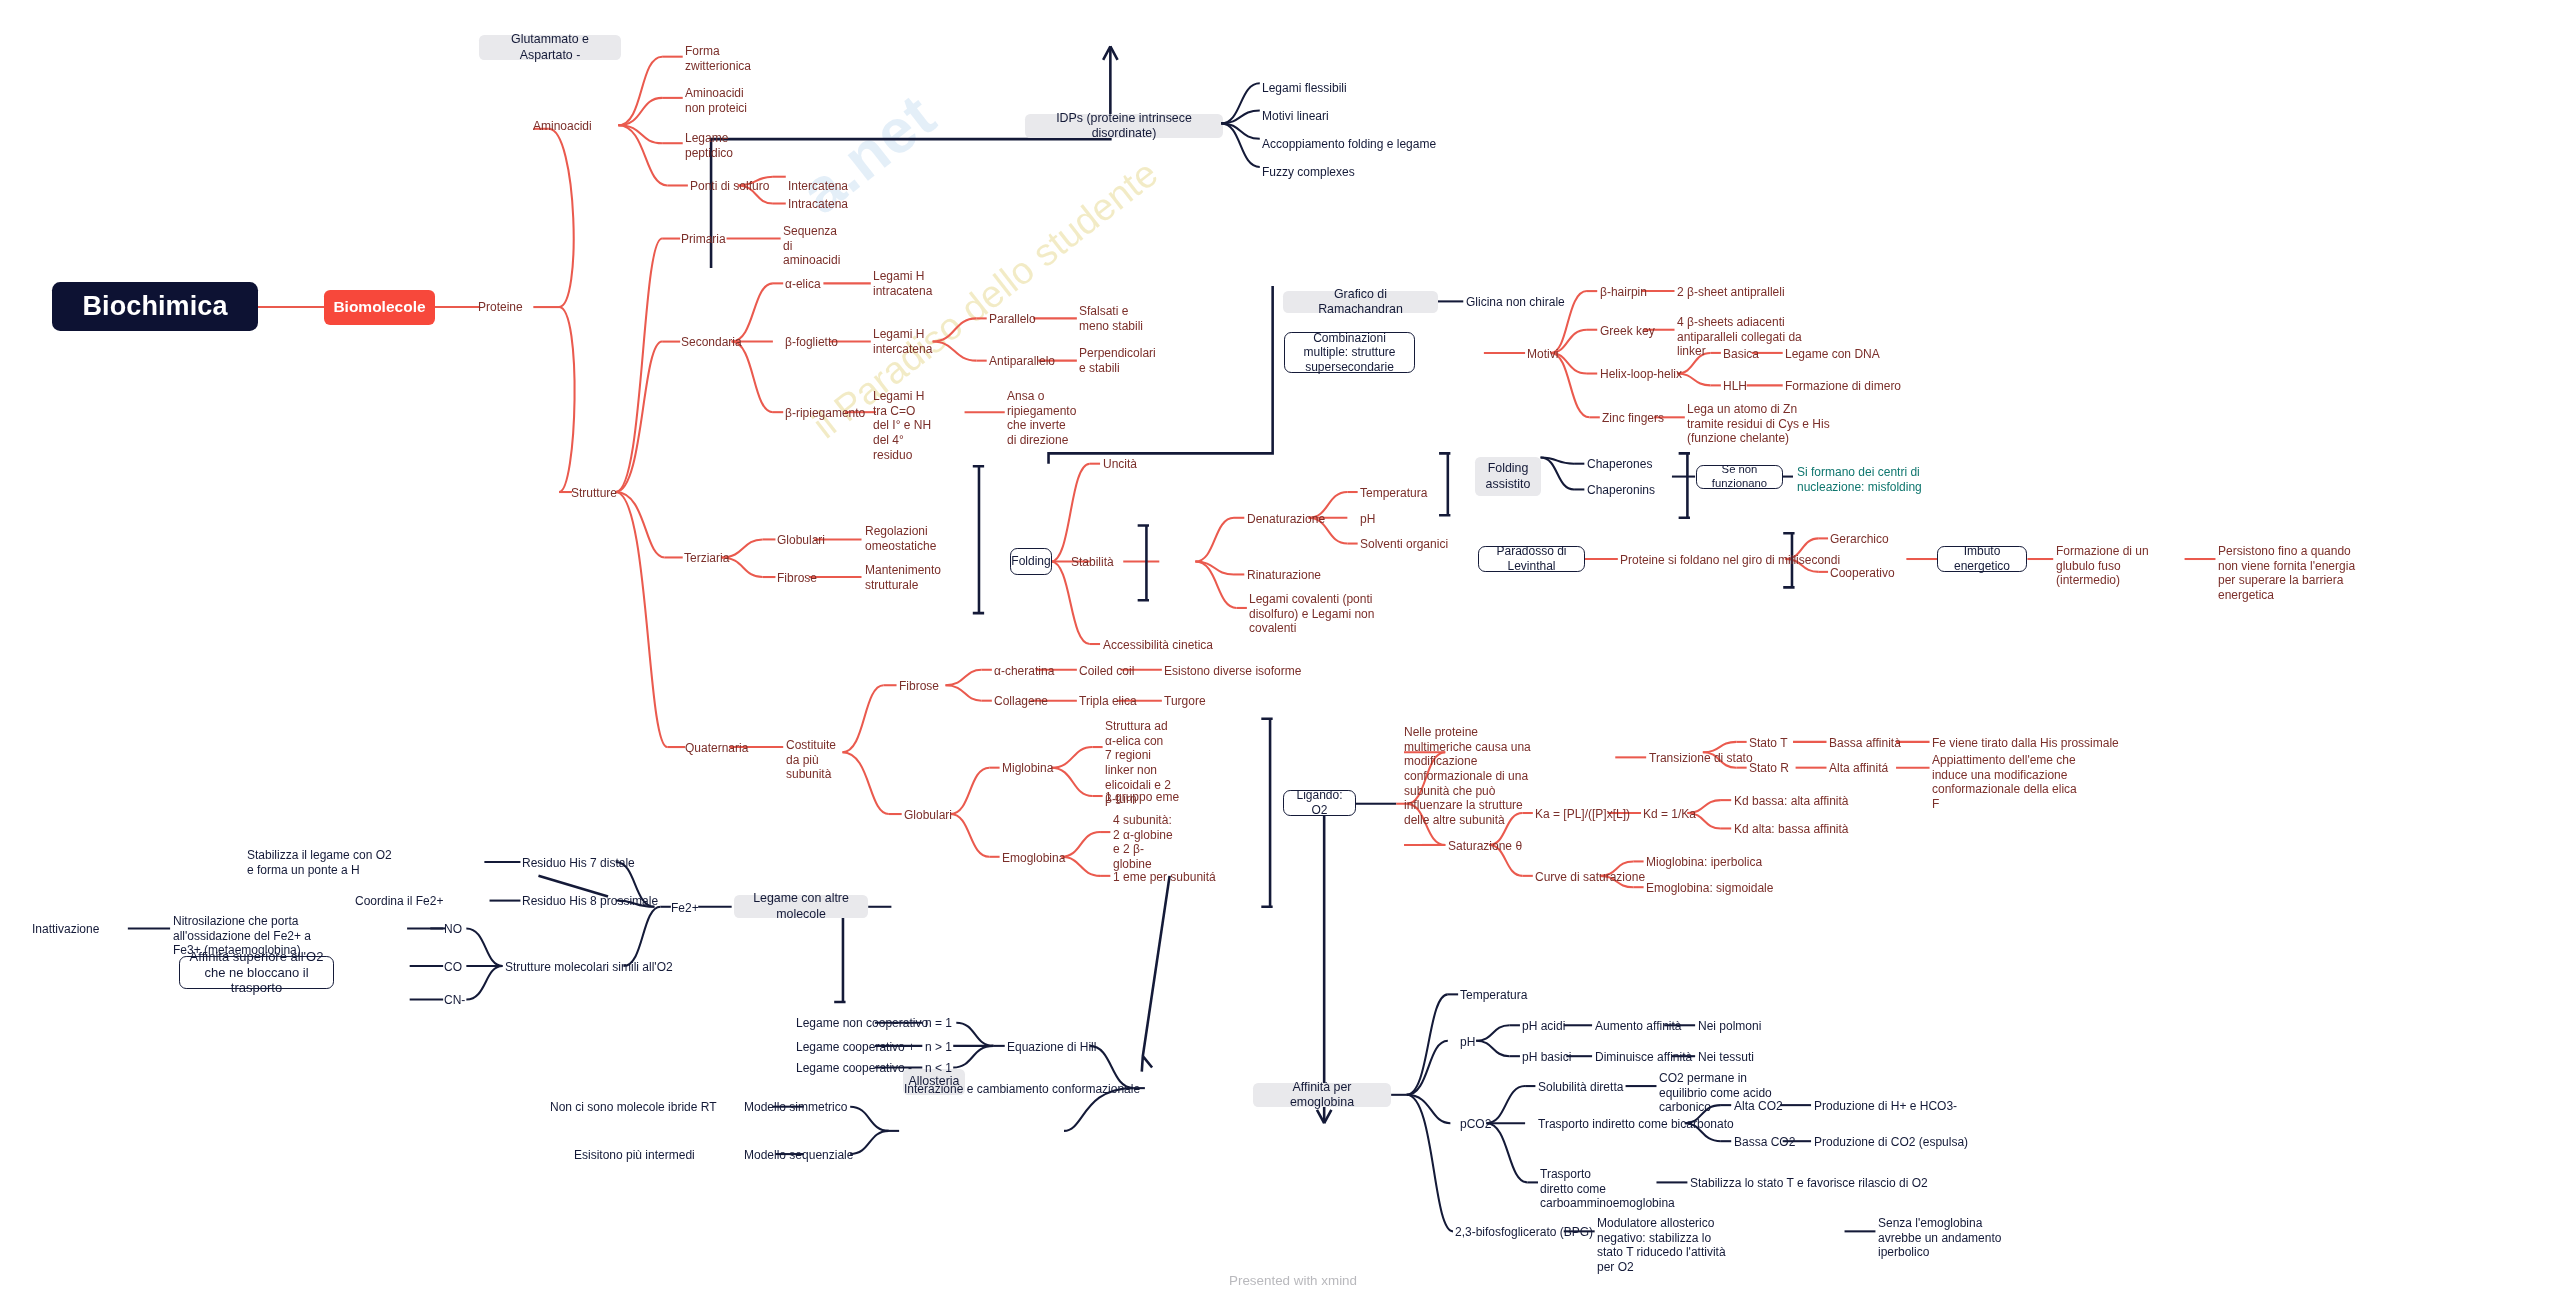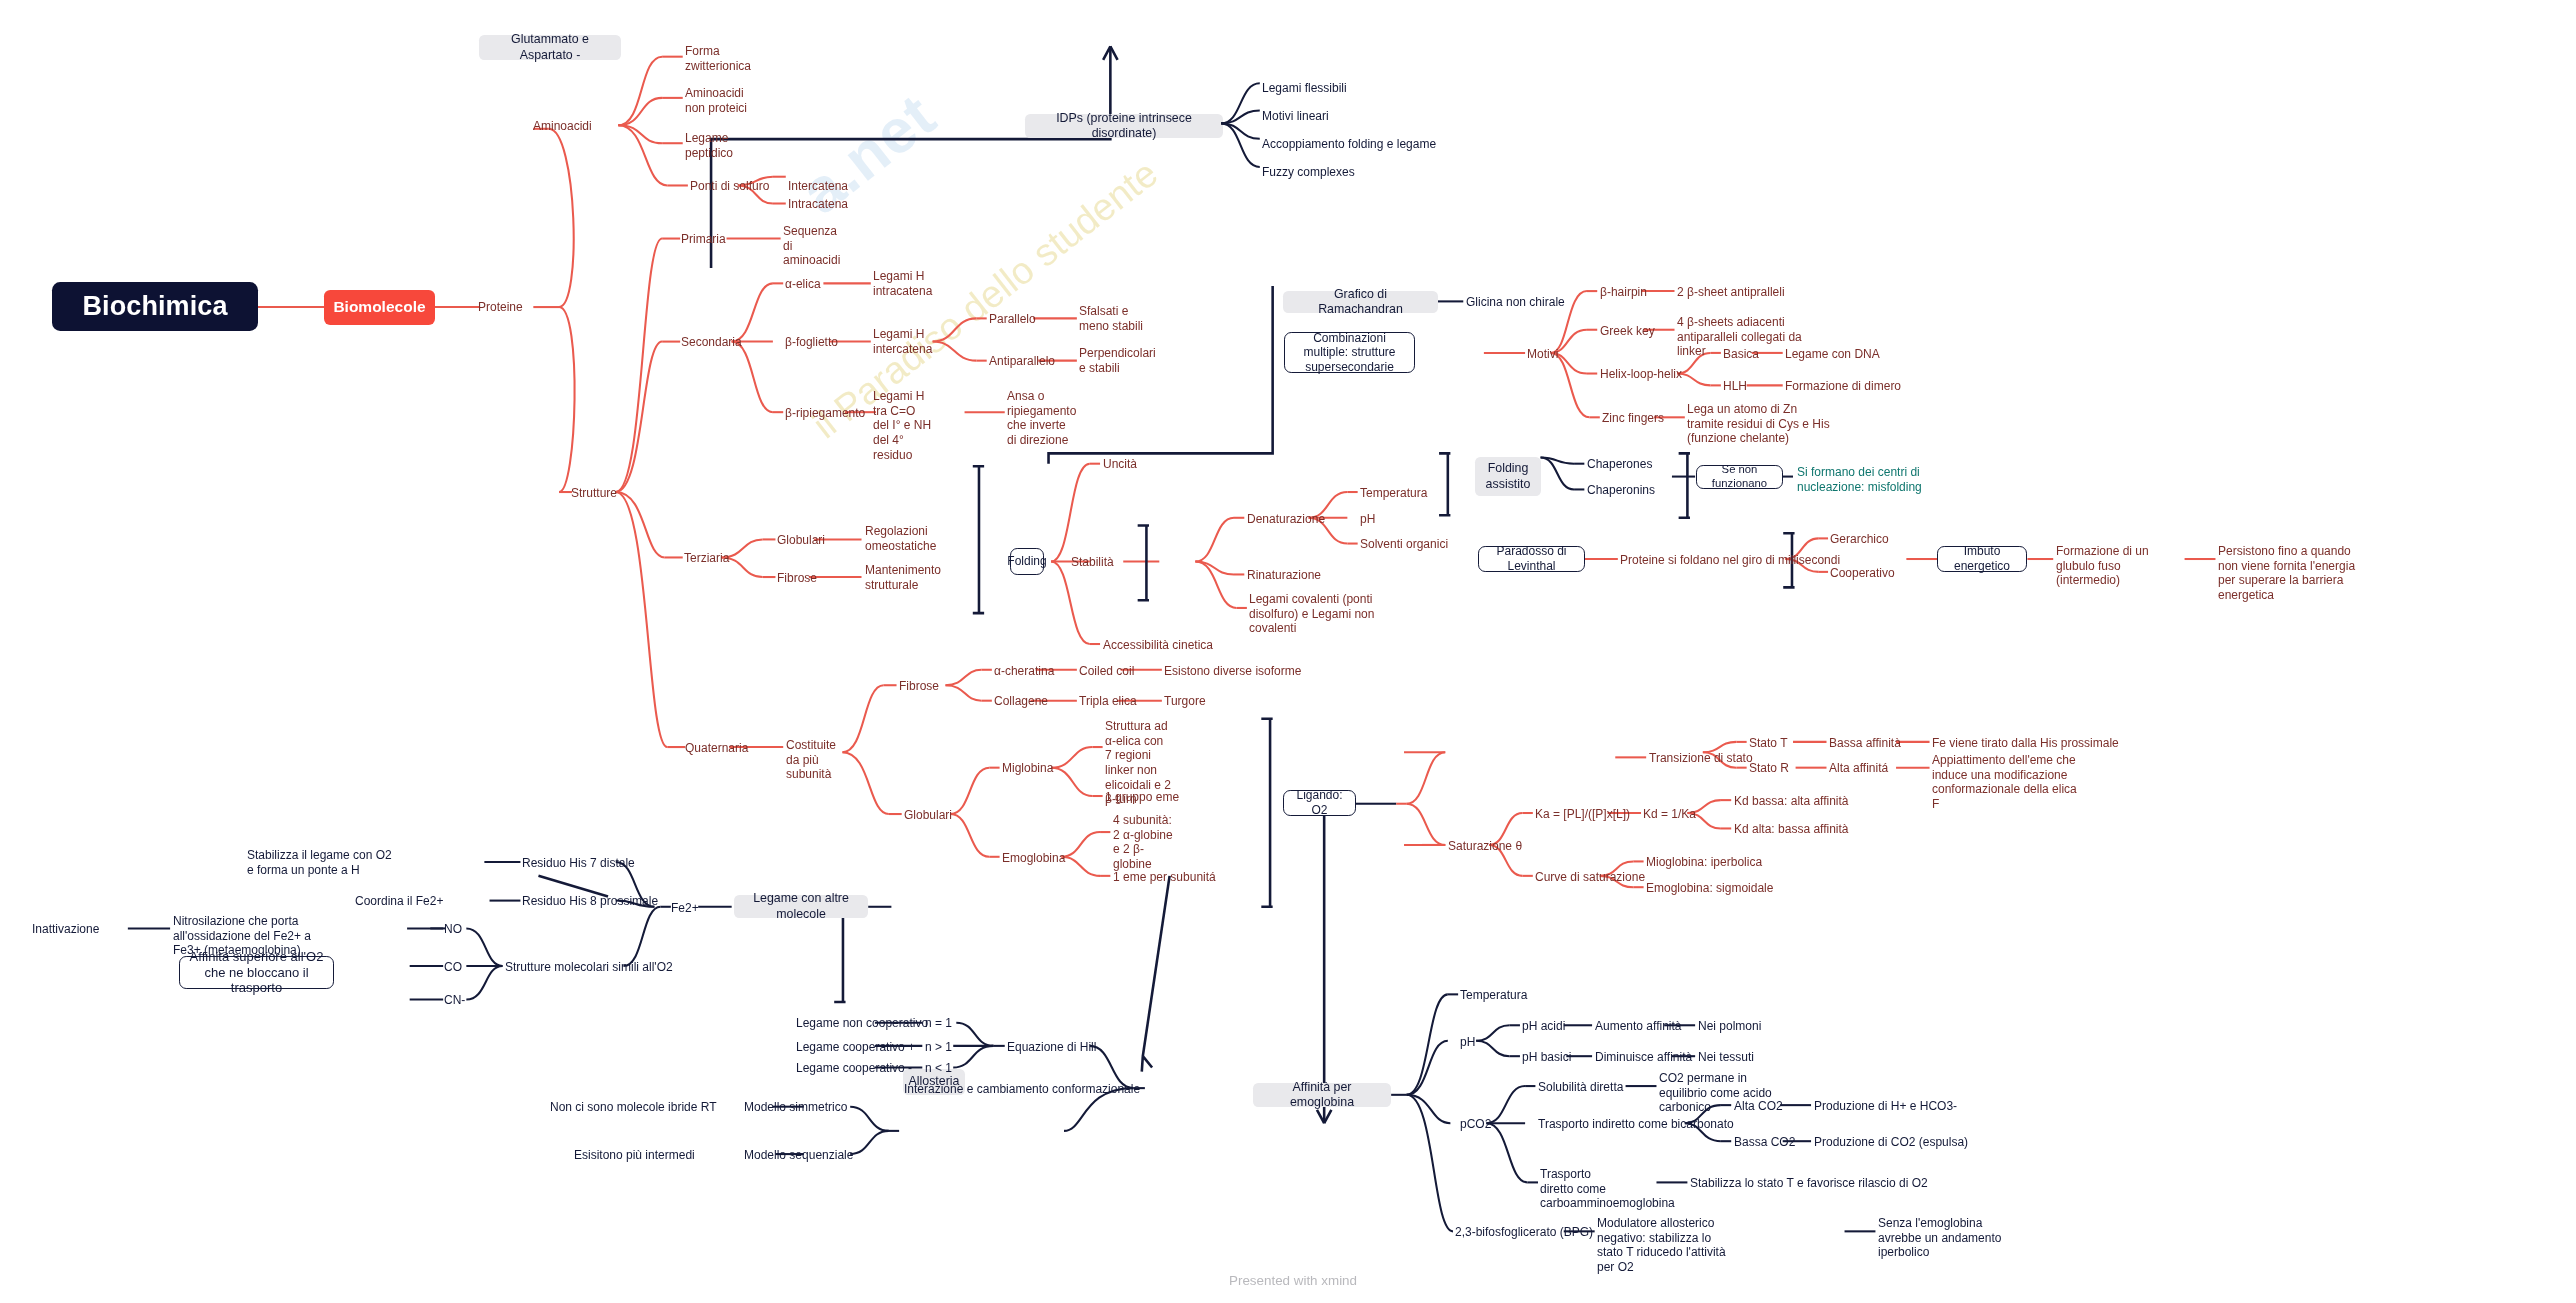--- a/index.html
+++ b/index.html
@@ -406,21 +406,21 @@
   <div class="node t" style="left:1600px;top:324px;">Greek key</div>
   <div class="node t" style="left:1677px;top:315px;width:144px;">4 β-sheets adiacenti antiparalleli collegati da linker</div>
   <div class="node t" style="left:1600px;top:367px;">Helix-loop-helix</div>
   <div class="node t" style="left:1723px;top:347px;">Basica</div>
   <div class="node t" style="left:1785px;top:347px;">Legame con DNA</div>
   <div class="node t" style="left:1723px;top:379px;">HLH</div>
   <div class="node t" style="left:1785px;top:379px;">Formazione di dimero</div>
   <div class="node t" style="left:1602px;top:411px;">Zinc fingers</div>
   <div class="node t" style="left:1687px;top:402px;width:144px;">Lega un atomo di Zn tramite residui di Cys e His (funzione chelante)</div>
 
-  <div class="node box outline" style="left:1010px;top:548px;width:34px;height:27px;">Folding</div>
+  <div class="node box outline" style="left:1010px;top:548px;width:42px;height:27px;">Folding</div>
   <div class="node t" style="left:1103px;top:457px;">Uncità</div>
   <div class="node t" style="left:1071px;top:555px;">Stabilità</div>
   <div class="node t" style="left:1103px;top:638px;">Accessibilità cinetica</div>
   <div class="node t" style="left:1247px;top:512px;">Denaturazione</div>
   <div class="node t" style="left:1247px;top:568px;">Rinaturazione</div>
   <div class="node t" style="left:1249px;top:592px;width:149px;">Legami covalenti (ponti disolfuro) e Legami non covalenti</div>
   <div class="node t" style="left:1360px;top:486px;">Temperatura</div>
   <div class="node t" style="left:1360px;top:512px;">pH</div>
   <div class="node t" style="left:1360px;top:537px;">Solventi organici</div>
 
@@ -432,20 +432,21 @@
 
   <div class="node box outline" style="left:1478px;top:546px;width:107px;height:26px;">Paradosso di Levinthal</div>
   <div class="node t" style="left:1620px;top:553px;">Proteine si foldano nel giro di millisecondi</div>
   <div class="node t" style="left:1830px;top:532px;">Gerarchico</div>
   <div class="node t" style="left:1830px;top:566px;">Cooperativo</div>
   <div class="node box outline" style="left:1937px;top:546px;width:90px;height:26px;">Imbuto energetico</div>
   <div class="node t" style="left:2056px;top:544px;width:129px;">Formazione di un glubulo fuso (intermedio)</div>
   <div class="node t" style="left:2218px;top:544px;width:149px;">Persistono fino a quando non viene fornita l'energia per superare la barriera energetica</div>
 
   <div class="node box outline" style="left:1283px;top:790px;width:73px;height:26px;">Ligando: O2</div>
+  <div class="node t" style="left:1404px;top:725px;width:142px;">Nelle proteine multimeriche causa una modificazione conformazionale di una subunità che può influenzare la strutture delle altre subunità</div>
   <div class="node t" style="left:1649px;top:751px;">Transizione di stato</div>
   <div class="node t" style="left:1749px;top:736px;">Stato T</div>
   <div class="node t" style="left:1829px;top:736px;">Bassa affinità</div>
   <div class="node t" style="left:1932px;top:736px;">Fe viene tirato dalla His prossimale</div>
   <div class="node t" style="left:1749px;top:761px;">Stato R</div>
   <div class="node t" style="left:1829px;top:761px;">Alta affinitá</div>
   <div class="node t" style="left:1932px;top:753px;width:149px;">Appiattimento dell'eme che induce una modificazione conformazionale della elica F</div>
   <div class="node t" style="left:1448px;top:839px;">Saturazione θ</div>
   <div class="node t" style="left:1535px;top:807px;">Ka = [PL]/([P]x[L])</div>
   <div class="node t" style="left:1643px;top:807px;">Kd = 1/Ka</div>

